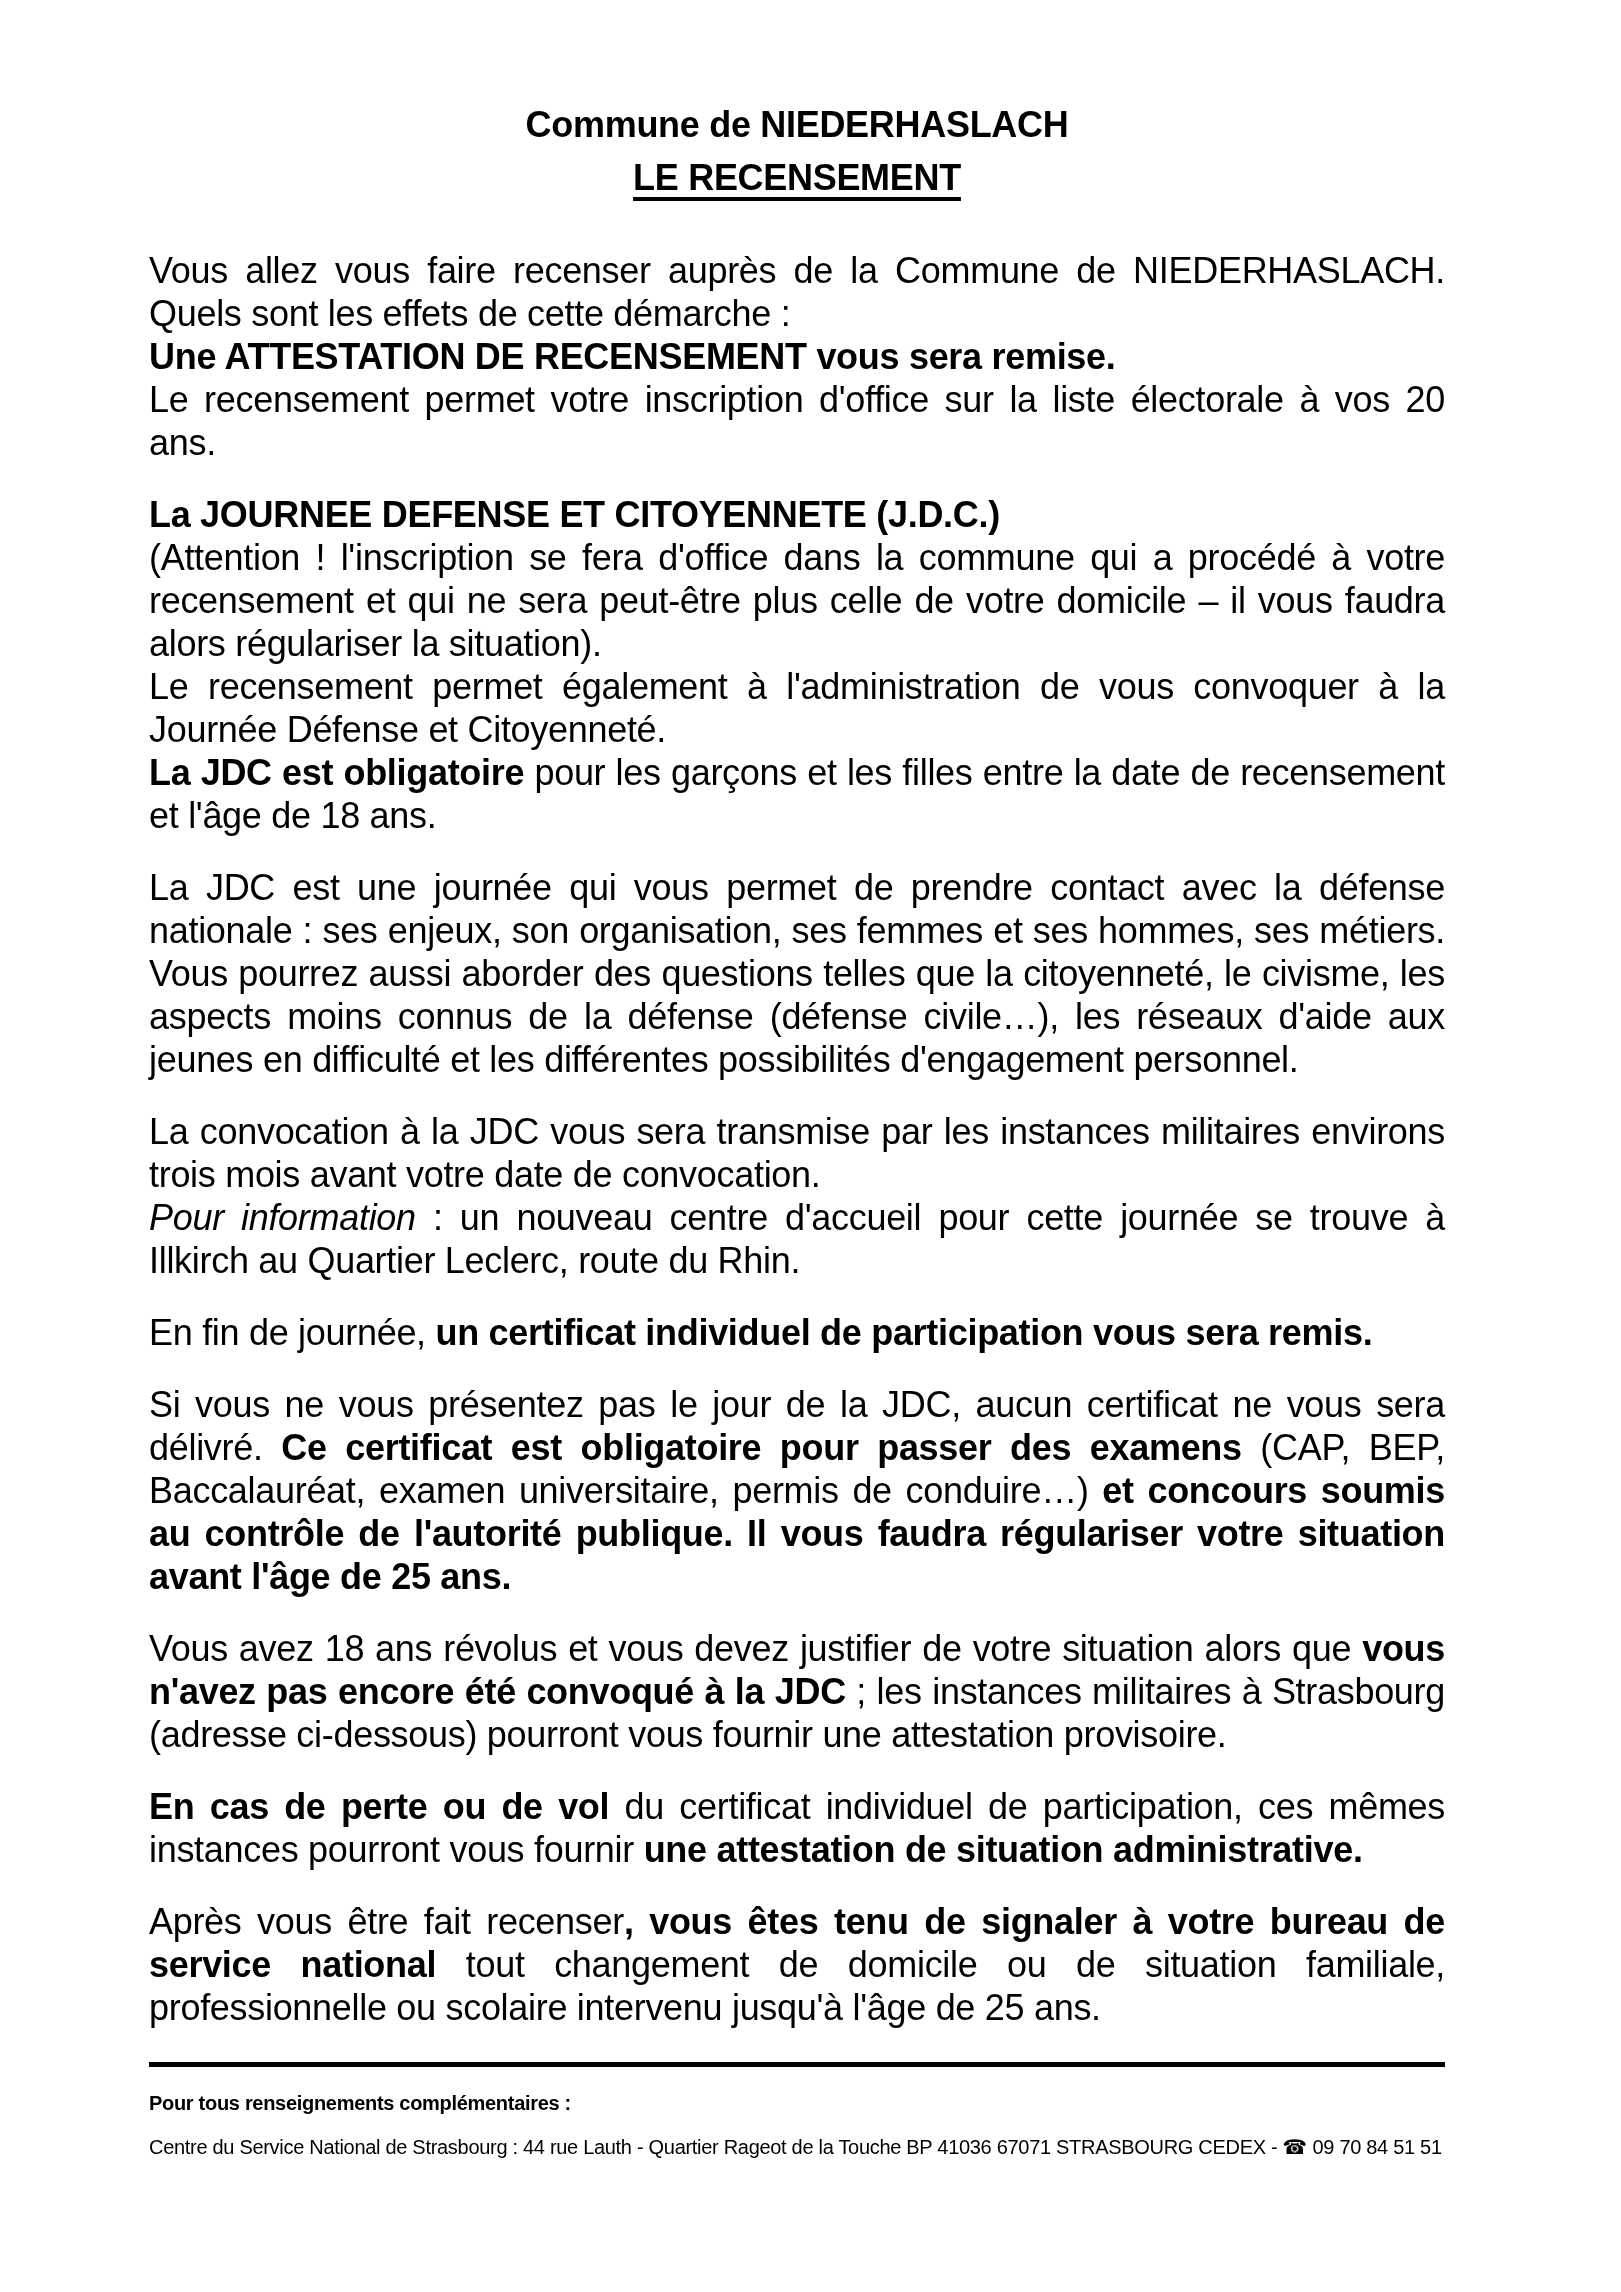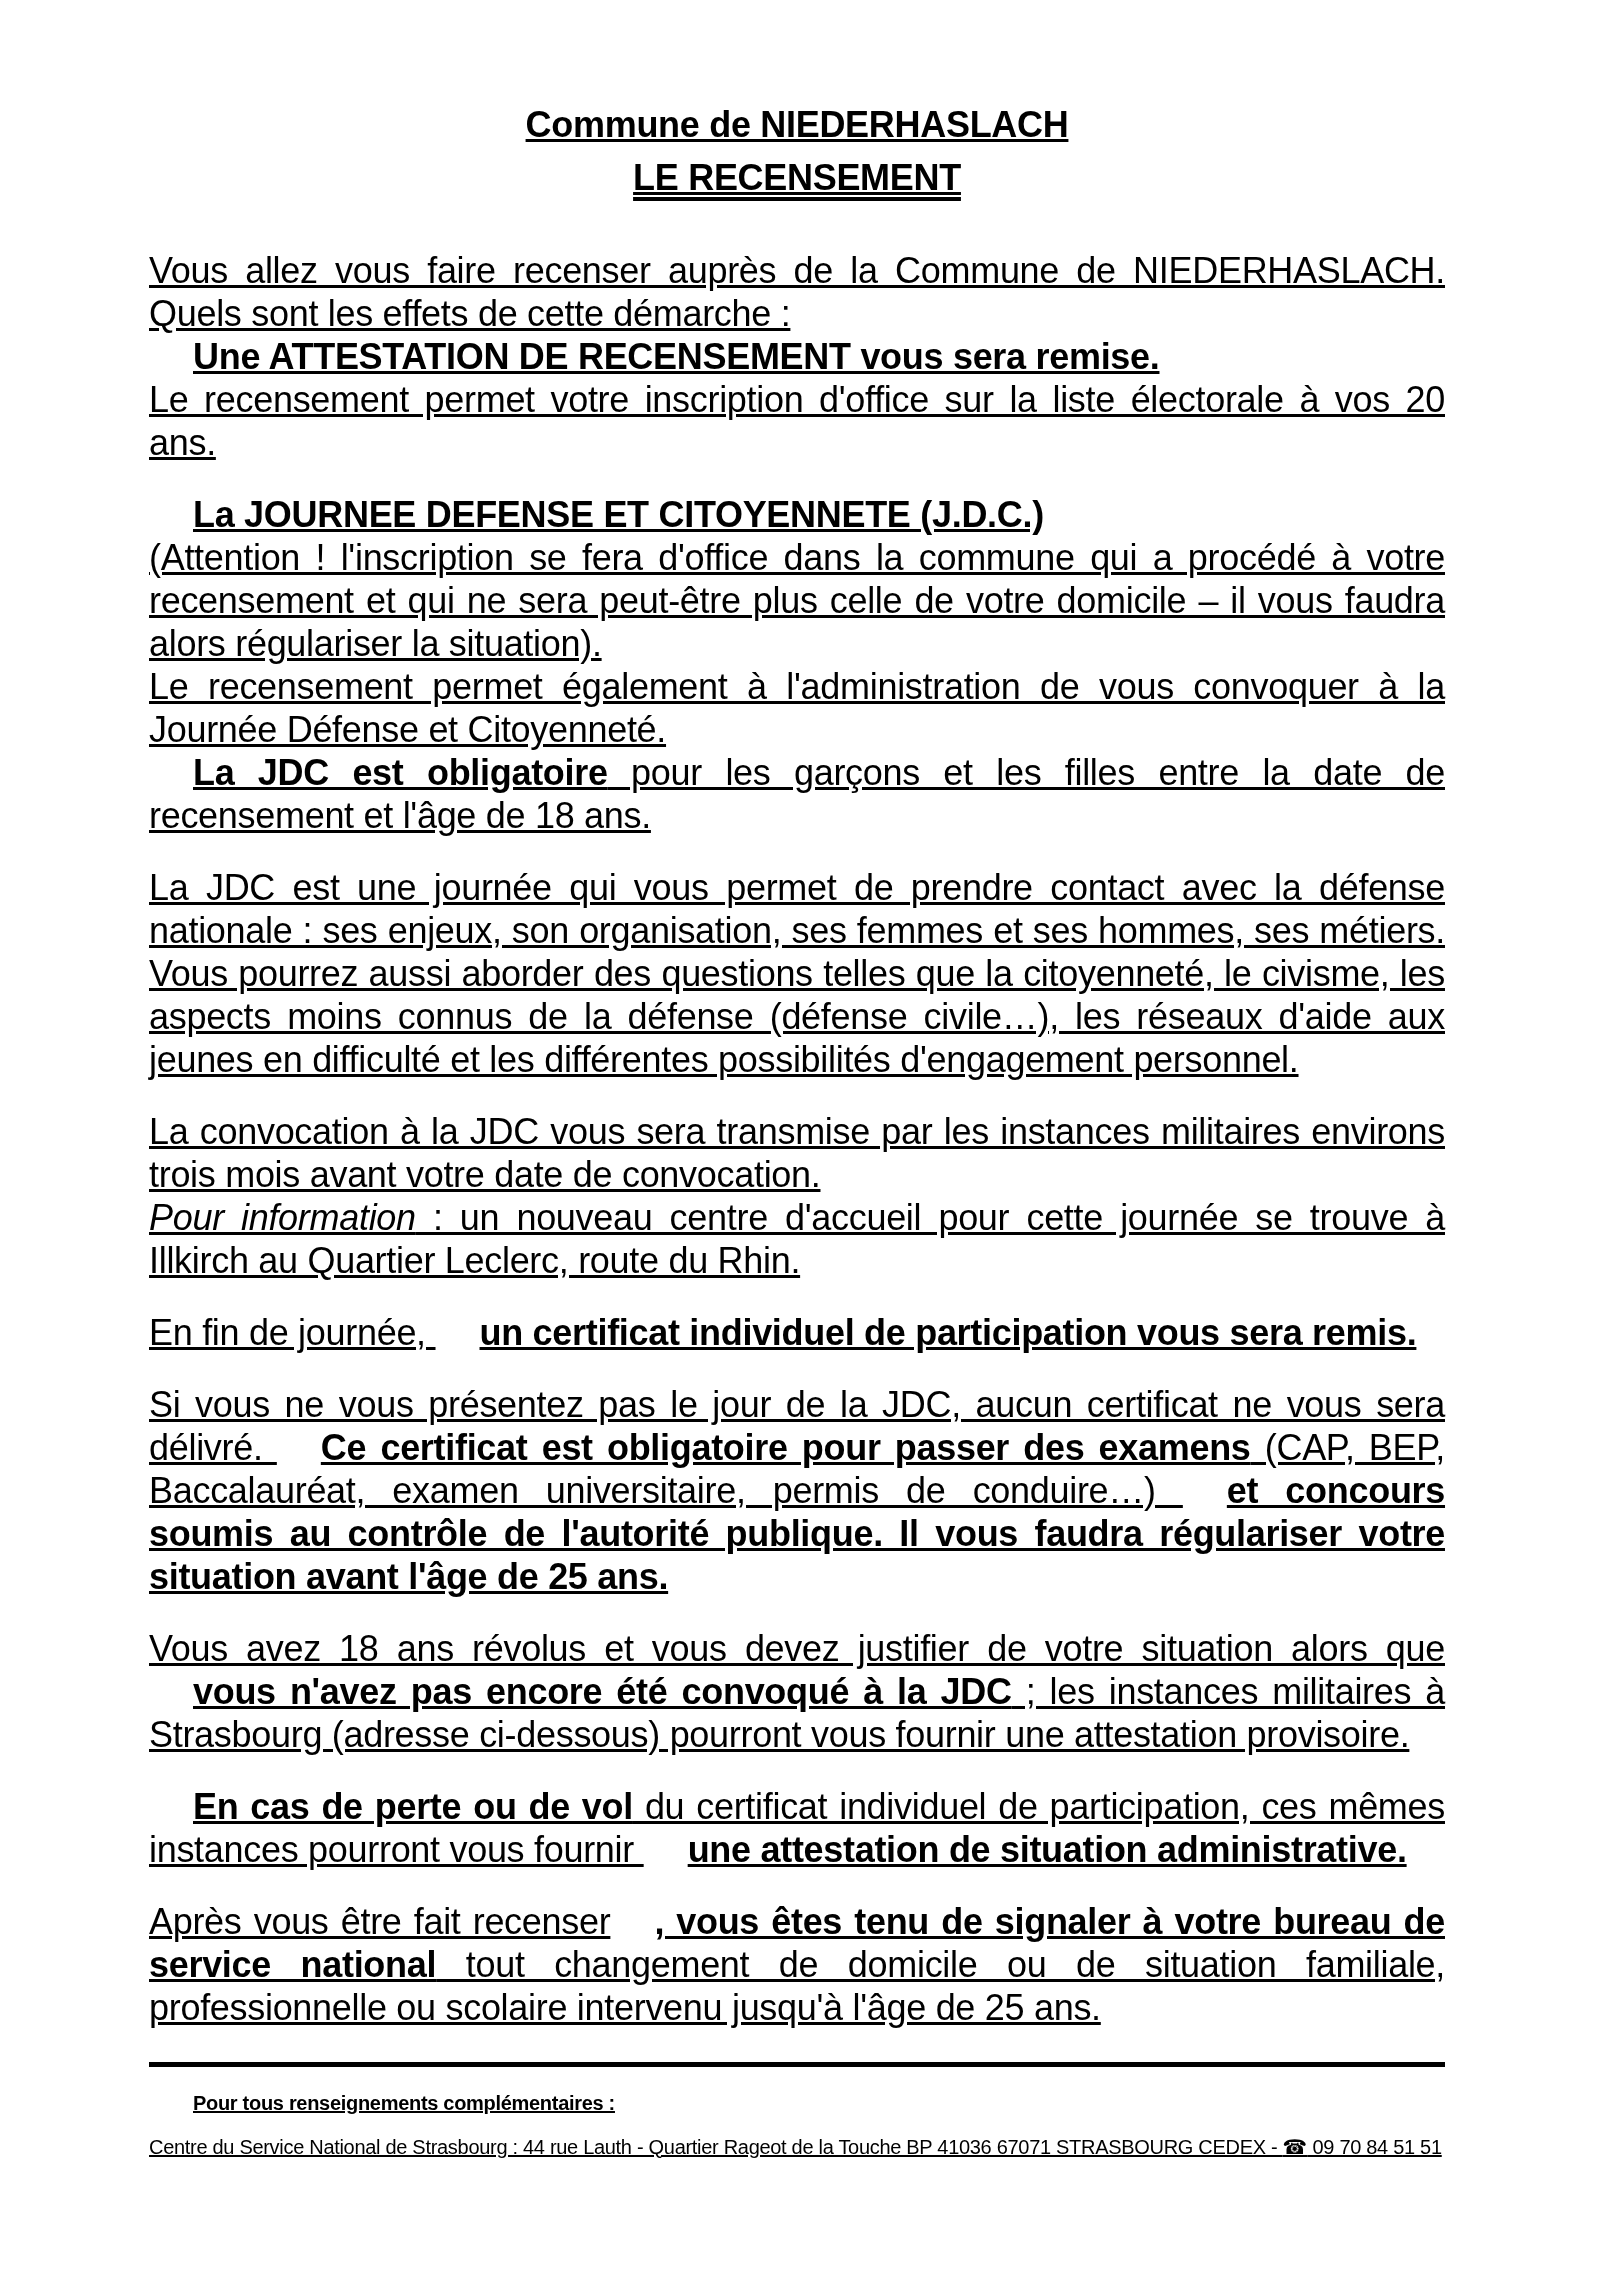--- a/index.html
+++ b/index.html
@@ -10,21 +10,20 @@
   .page {
     width: 1621px;
     height: 2293px;
     margin: 0 auto;
     background: #ffffff;
     color: #000000;
     font-family: "Liberation Sans", "DejaVu Sans", sans-serif;
     box-sizing: border-box;
     padding: 98px 176px 0 149px;
     overflow: hidden;
-    text-decoration: underline;
   }
   .doc-header {
     text-align: center;
     margin-bottom: 45px;
   }
   .title1, .title2 {
     font-size: 36px;
     font-weight: 700;
     line-height: 53px;
     letter-spacing: -0.3px;
@@ -37,21 +36,21 @@
   .doc-body p.block {
     margin: 0;
     font-size: 36px;
     line-height: 43px;
     letter-spacing: -0.3px;
     text-align: justify;
   }
   .doc-body p.block.gap {
     margin-top: 29px;
   }
-  .seg-bold   { font-weight: 700; margin-left: 44px; }
+  .seg-bold   { font-weight: 700; }
   .seg-italic { font-style: italic; }
   .seg-icon   { font-family: "DejaVu Sans", sans-serif; }
   .rule {
     border: none;
     height: 4.9px;
     background: #000000;
     margin: 33px 0 13.7px 0;
   }
   .doc-footer p.block {
     margin: 0;

